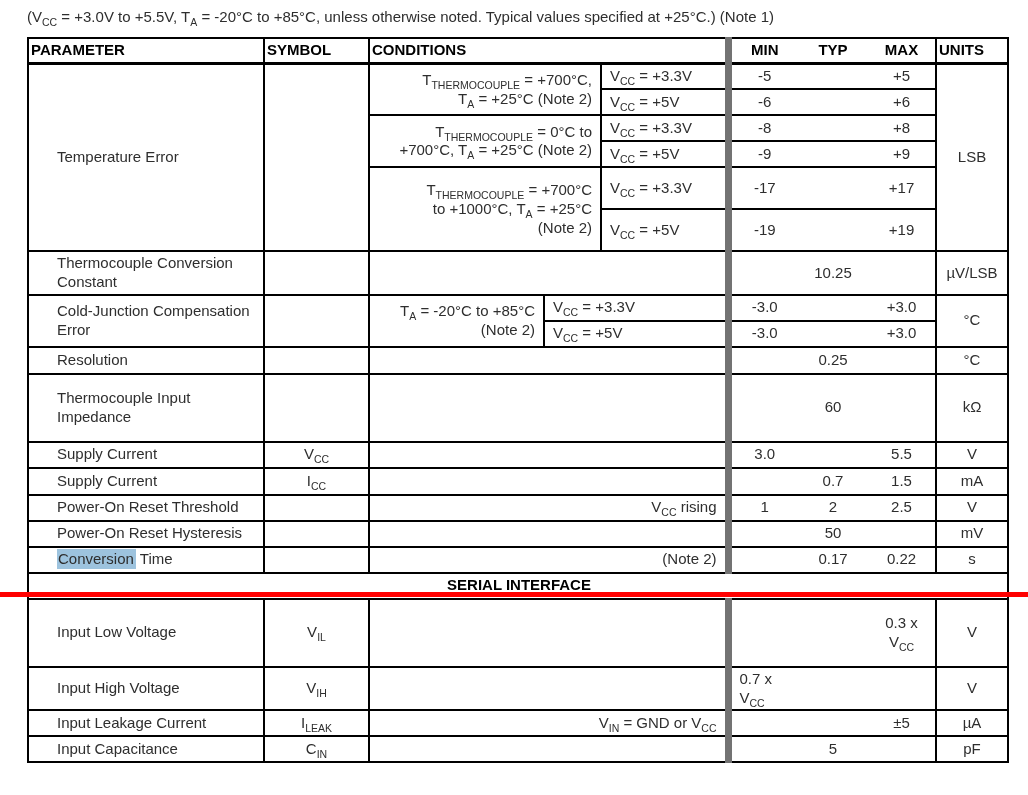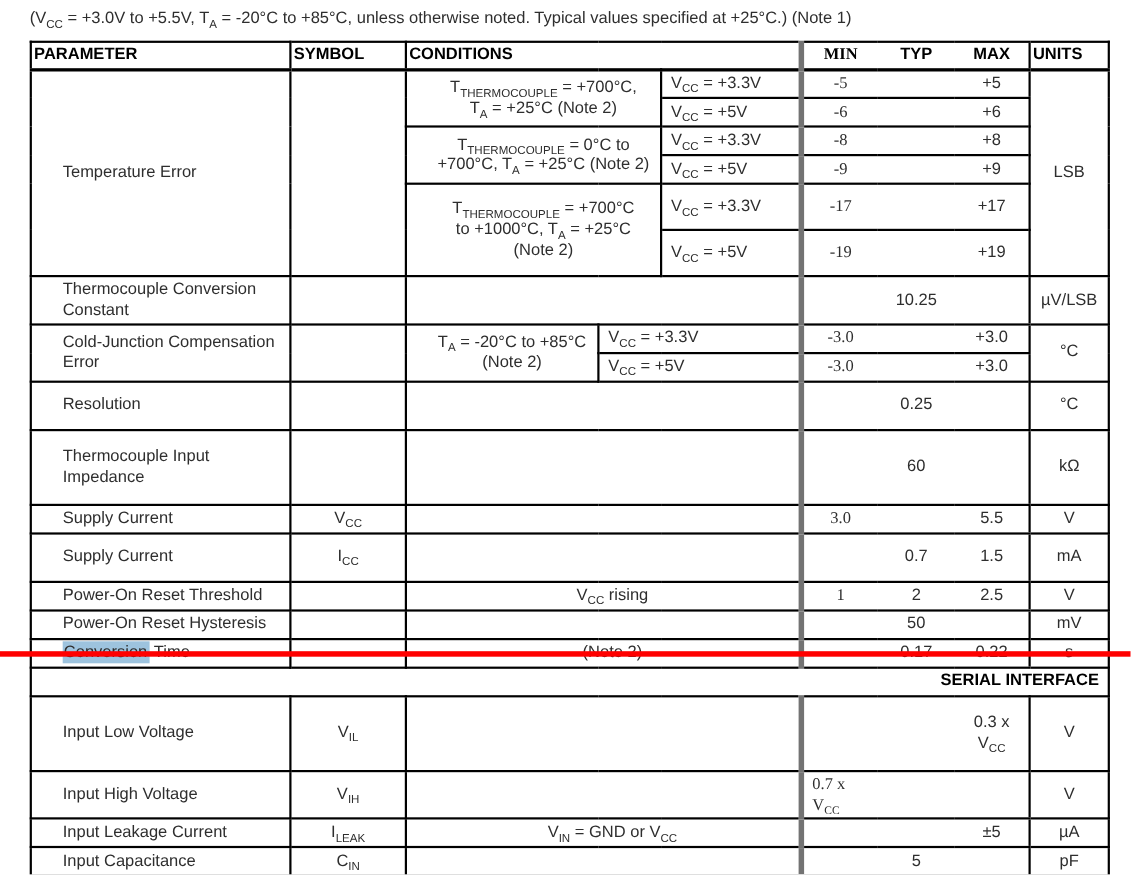--- a/index.html
+++ b/index.html
@@ -15,37 +15,37 @@
   }
   p.subtitle { margin:8px 0 0 27px; font-size:15px; line-height:18px; color:#2e2e2e; }
   table.ec {
     margin:11px 0 0 27px; border-collapse:collapse; table-layout:fixed;
     width:980px; font-size:15px; color:#2e2e2e;
   }
   .ec td, .ec th { border:2px solid #000; padding:2px 8px; vertical-align:middle; line-height:1.25; overflow:hidden; }
   .ec th { font-weight:bold; color:#000; text-align:left; border-bottom:3px solid #000; padding:2px 2px; }
   .ec td.param { text-align:left; padding-left:28px; }
   .ec td.sym   { text-align:center; }
-  .ec td.cond  { text-align:center; padding-left:26px; }
+  .ec td.cond  { text-align:right; padding-left:26px; }
   .ec td.vcc   { text-align:left; padding-left:8px; }
   .ec td.units { text-align:center;border-radius:11px; }
   .ec .c-min, .ec .c-typ, .ec .c-max { border-left:none; border-right:none; text-align:center; padding:2px 2px; }
-  .ec td.c-min, .ec th.c-min { border-left:5px solid #737373;font-family:Liberation Serif, serif; }
+  .ec td.c-min, .ec th.c-min { border-left:7px solid #737373; }
   .ec .ta-l { text-align:left; padding-left:8px;margin-left:40px; }
   .ec tr.section td {
-    text-align:right; font-weight:bold; color:#000; padding-left:10px;
+    text-align:center; font-weight:bold; color:#000; padding-left:10px;
   }
   sub { font-size:0.7em; line-height:0; }
   .hl { background:var(--hl-color); padding:1px 2px 2px 1px; }
   .red-line {
     position:absolute; left:0; top:592px; width:1028px; height:5px;
     background:var(--line-color); z-index:5;
   }
   
-  tr.h25{height:25px} tr.h26{height:26px} tr.h27{height:44px} tr.h42{height:42px}
+  tr.h25{height:25px} tr.h26{height:26px} tr.h27{height:27px} tr.h42{height:42px}
   tr.h50{height:36px} tr.h52{height:68px} tr.h53{height:39px}
 </style>
 </head>
 <body>
 
 <div class="page">
 
   <p class="subtitle">(V<sub>CC</sub> = +3.0V to +5.5V, T<sub>A</sub> = -20°C to +85°C, unless otherwise noted. Typical values specified at +25°C.) (Note 1)</p>
 
   <table class="ec">

